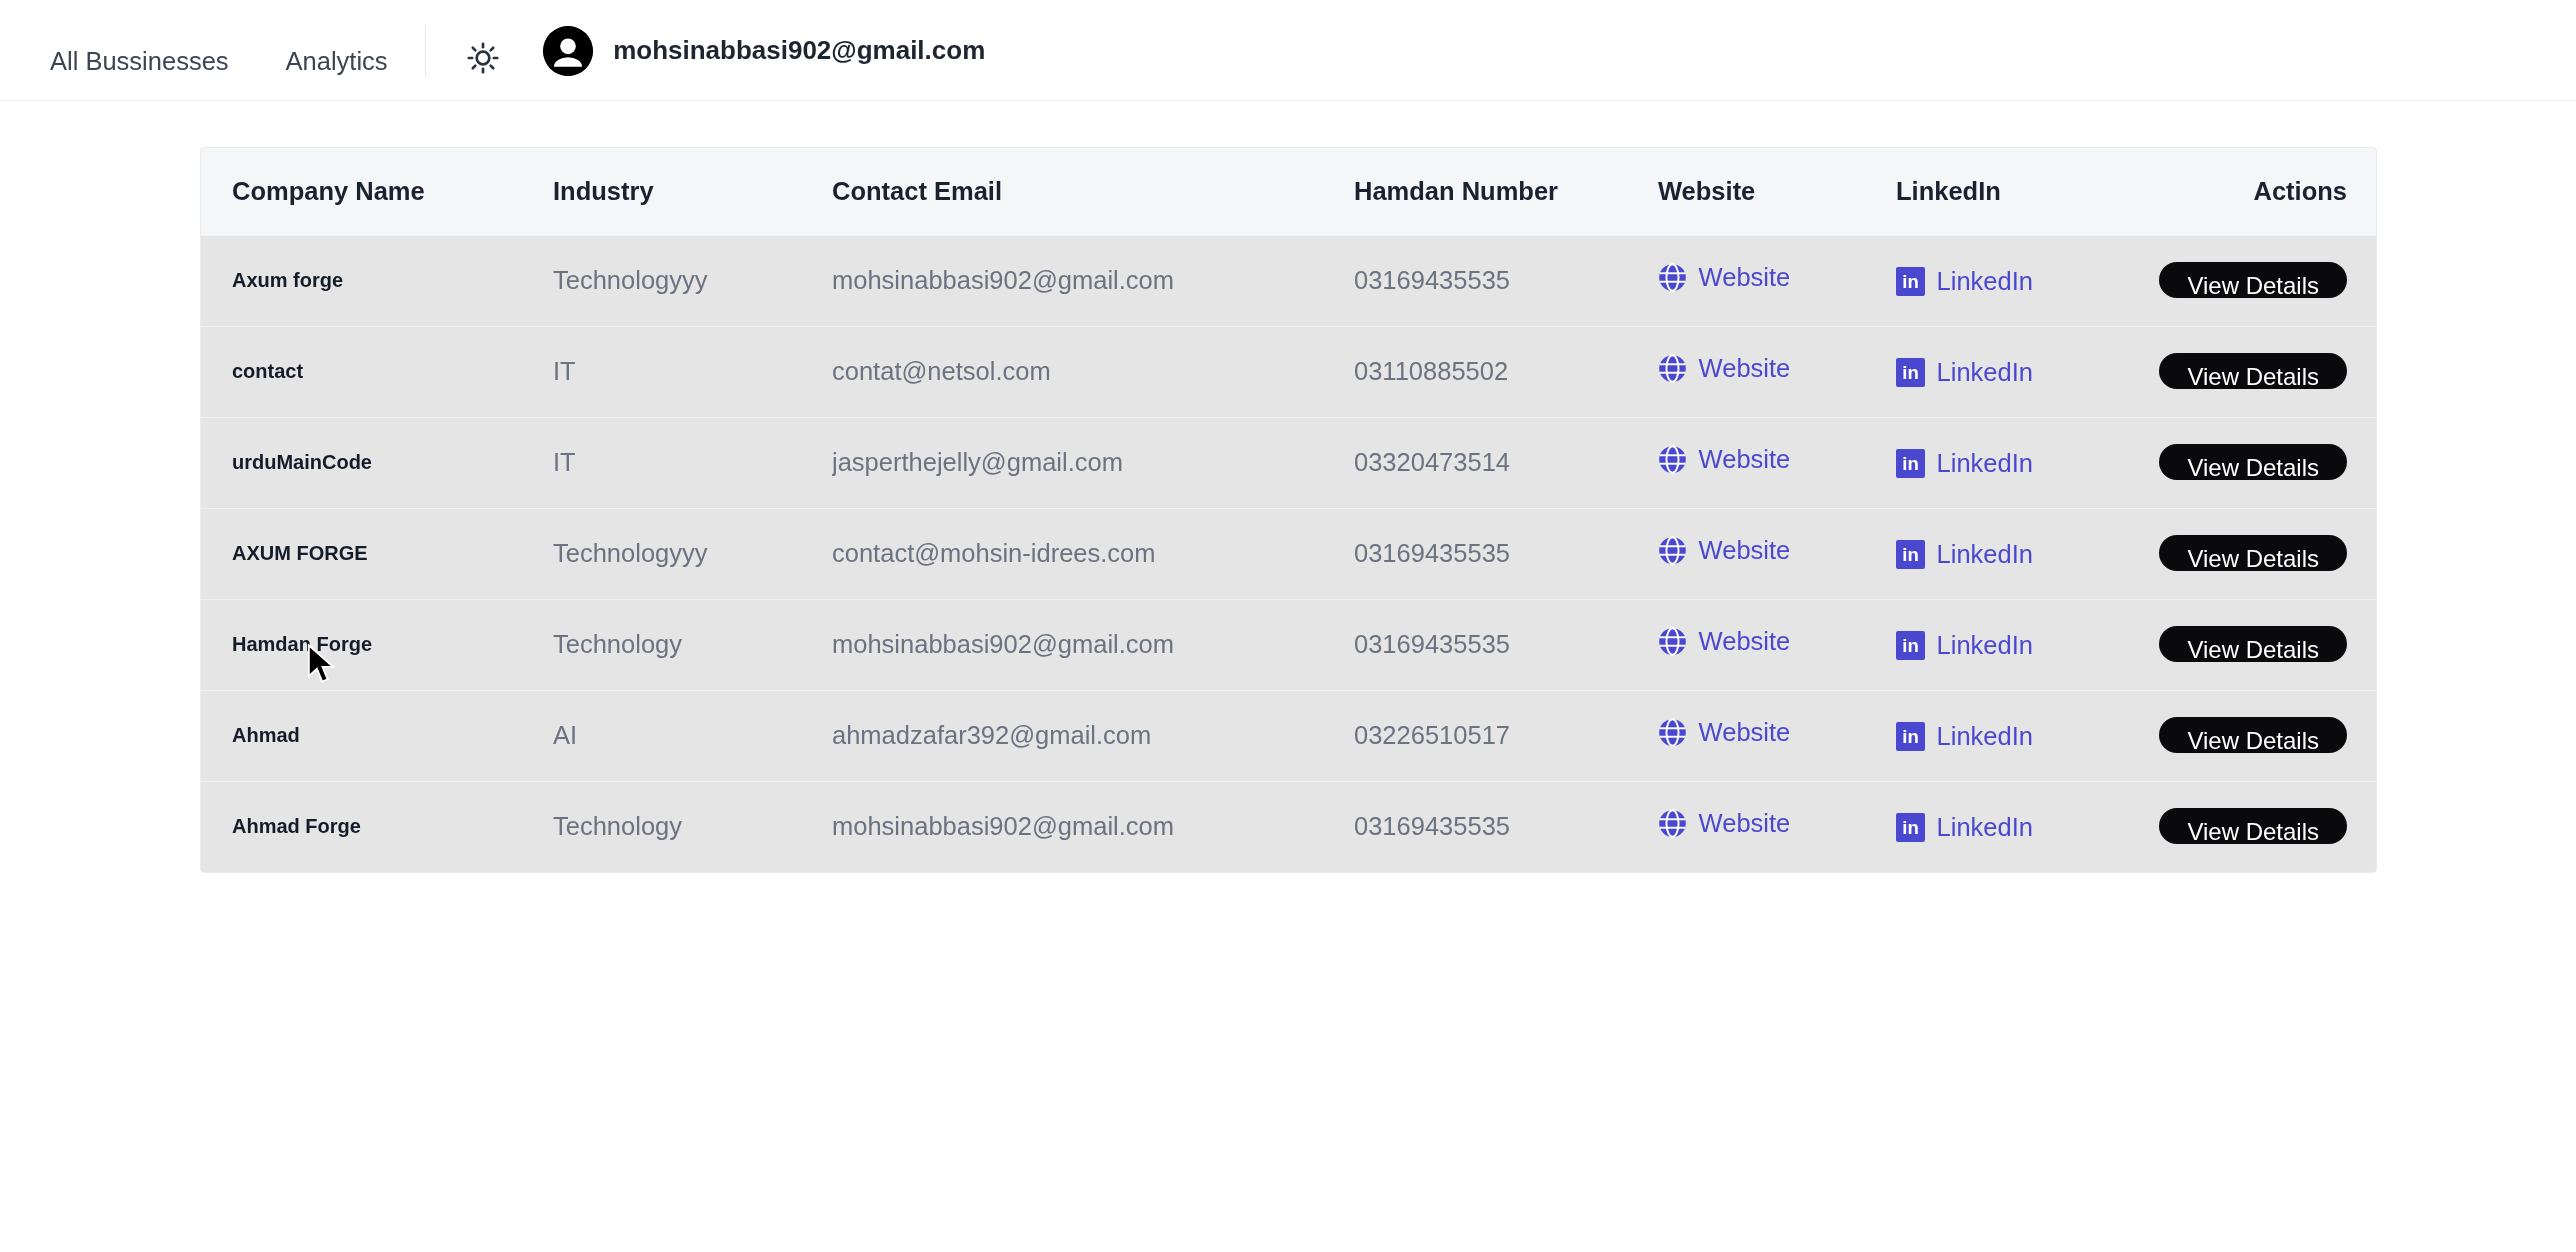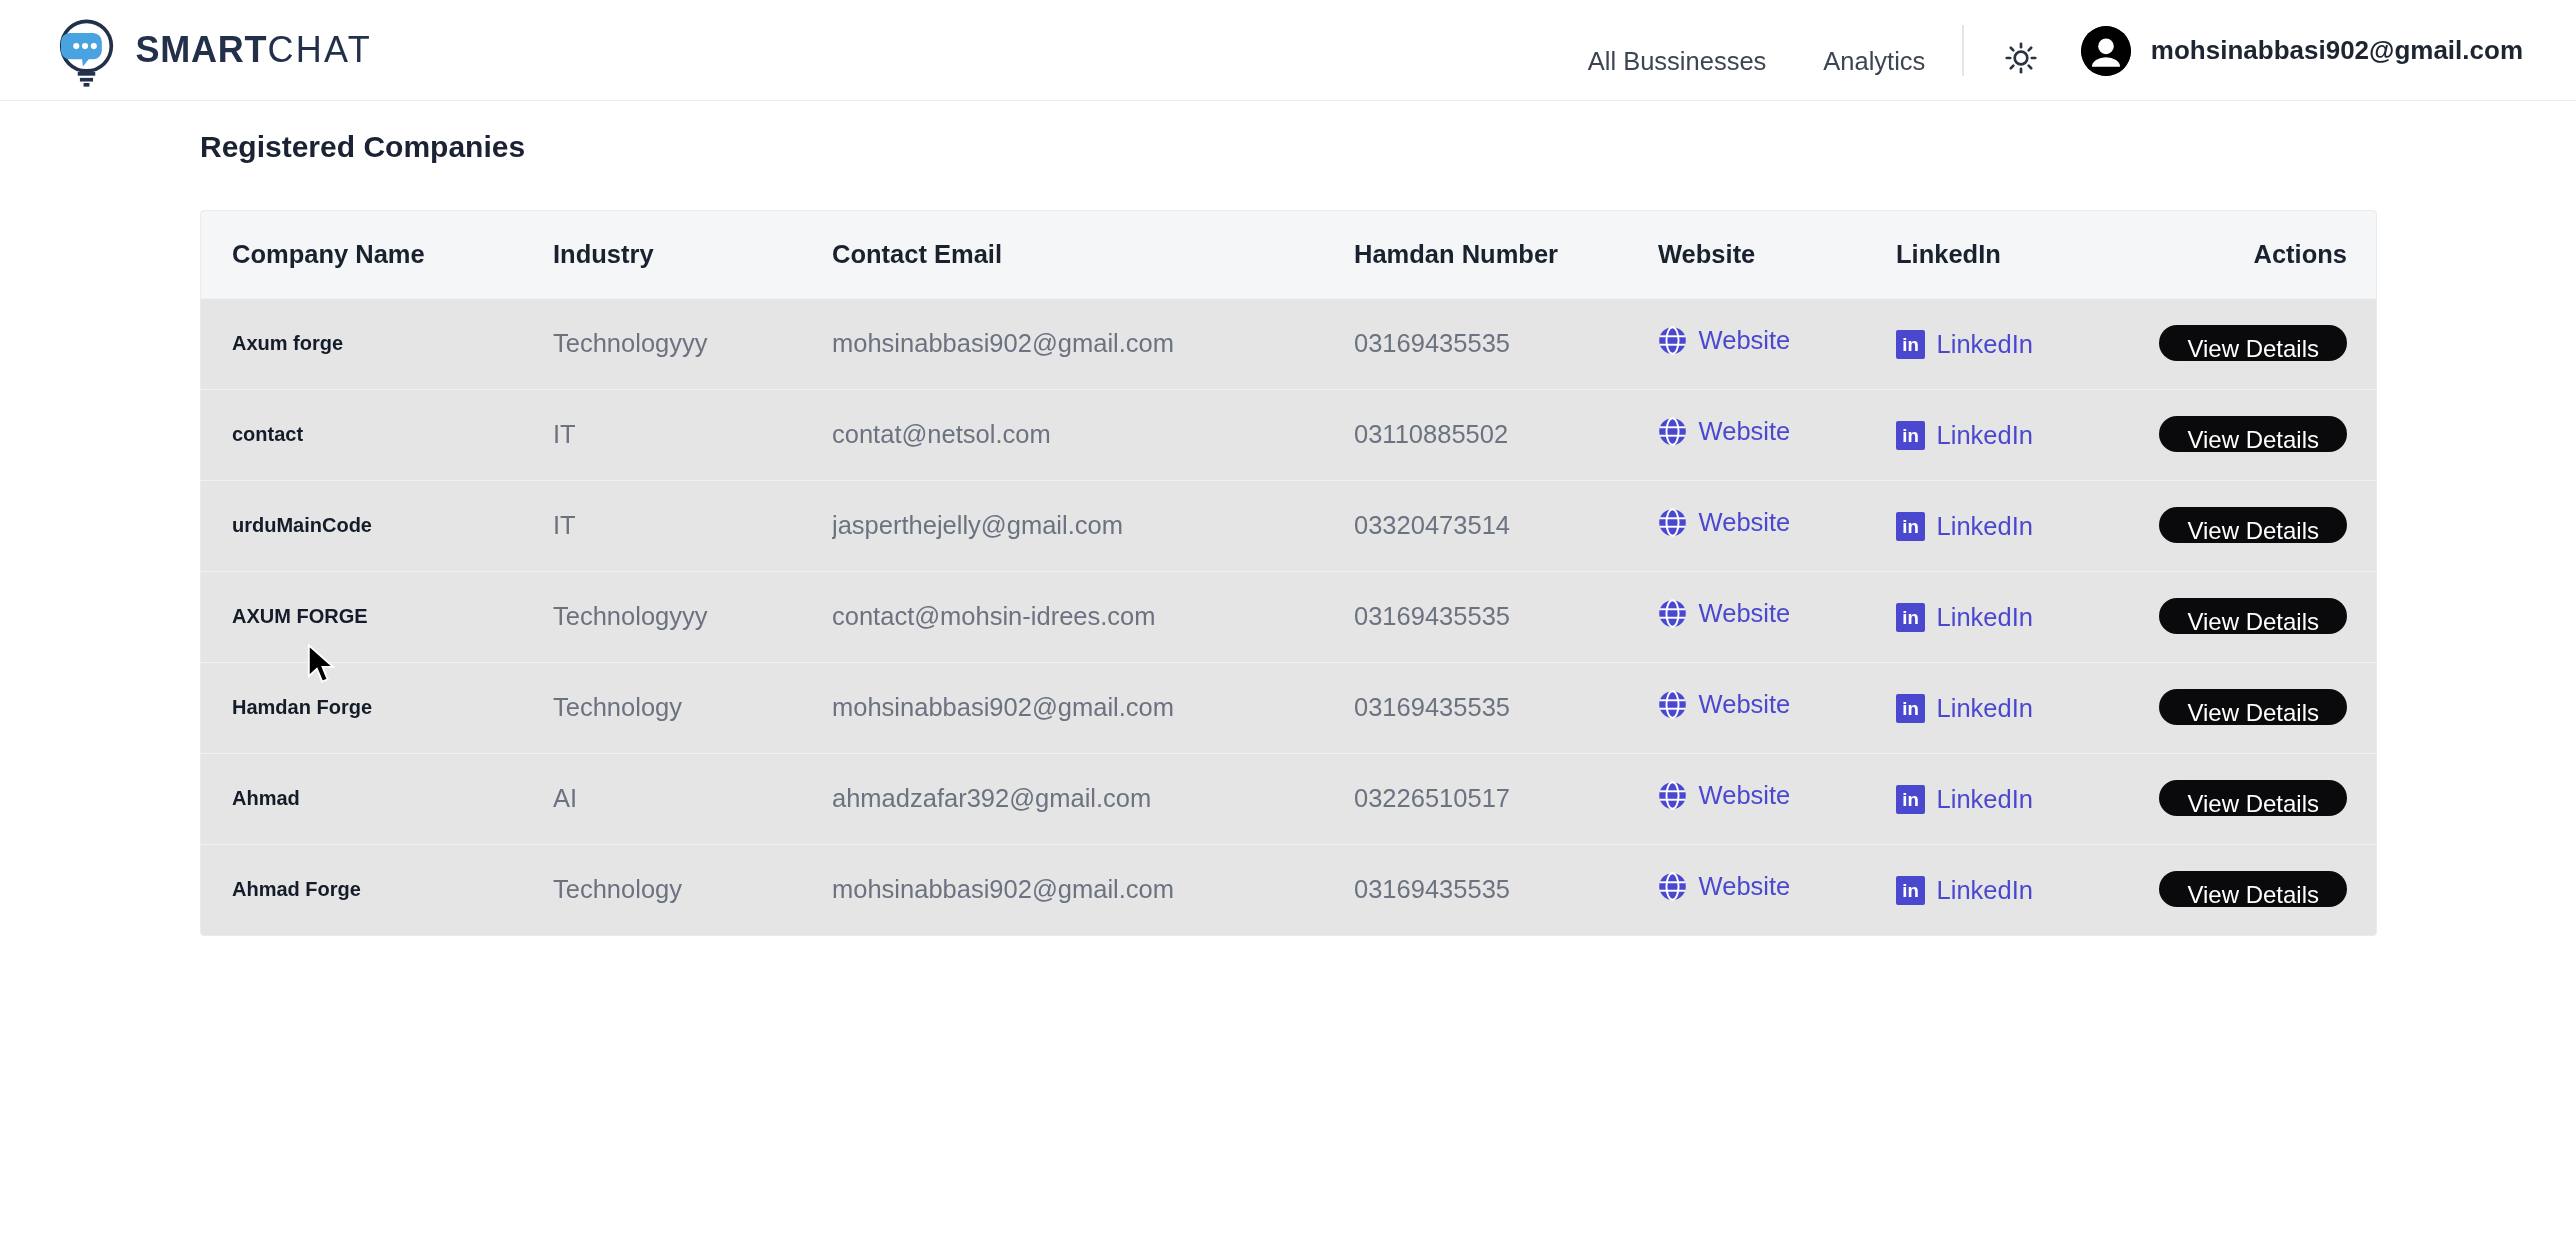--- a/index.html
+++ b/index.html
@@ -102,38 +102,20 @@
     border:none;border-radius:48px;cursor:pointer;white-space:nowrap;
   }
 
   
   .cursor{position:absolute;left:306px;top:644px;width:32.5px;height:43px;pointer-events:none;z-index:10;}
 </style>
 </head>
 <body>
 
 <header class="navbar">
-  <div class="brand">
-    <svg class="brand-logo" viewBox="0 0 100 100" aria-hidden="true">
-
-      <circle cx="50" cy="44" r="34" fill="none" stroke="#22304a" stroke-width="5"></circle>
-
-      <path d="M38 82 L62 82" stroke="#22304a" stroke-width="5" fill="none"></path>
-      <path d="M41 90 L59 90" stroke="#22304a" stroke-width="5" fill="none"></path>
-      <path d="M46 97 L54 97" stroke="#22304a" stroke-width="5" fill="none"></path>
-
-      <path d="M30 26 h32 a12 12 0 0 1 12 12 v12 a12 12 0 0 1 -12 12 h-6 l-8 10 l-1 -10 h-17 a12 12 0 0 1 -12 -12 v-12 a12 12 0 0 1 12 -12 z" transform="translate(-3,0)" fill="#49a3e0"></path>
-      <circle cx="36" cy="44" r="4.2" fill="#ffffff"></circle>
-      <circle cx="48" cy="44" r="4.2" fill="#ffffff"></circle>
-      <circle cx="60" cy="44" r="4.2" fill="#ffffff"></circle>
-    </svg>
-    <div class="brand-text">
-      <span class="bold">SMART</span><span class="light">CHAT</span>
-    </div>
-  </div>
 
   <nav class="nav-right">
     <a class="nav-link">All Bussinesses</a>
     <a class="nav-link">Analytics</a>
     <div class="nav-divider"></div>
     <button class="theme-toggle">
       <svg viewBox="0 0 24 24" fill="none" stroke="#2a3342" stroke-width="1.8" stroke-linecap="round">
         <circle cx="12" cy="12" r="4.2"></circle>
         <line x1="12" y1="2.5" x2="12" y2="4.8"></line>
         <line x1="12" y1="19.2" x2="12" y2="21.5"></line>
@@ -152,21 +134,20 @@
           <circle cx="32" cy="26" r="10" fill="#ffffff"></circle>
           <path d="M14 52 a18 12 0 0 1 36 0 z" fill="#ffffff"></path>
         </svg>
       </button>
       <span class="account-email">mohsinabbasi902@gmail.com</span>
     </div>
   </nav>
 </header>
 
 <main class="main">
-  <h1 class="page-title">Registered Companies</h1>
 
   <div class="table-card">
     <table>
       <colgroup>
         <col style="width:352px">
           <col style="width:279px">
           <col style="width:522px">
         <col style="width:304px">
           <col style="width:238px">
           <col style="width:240px">

